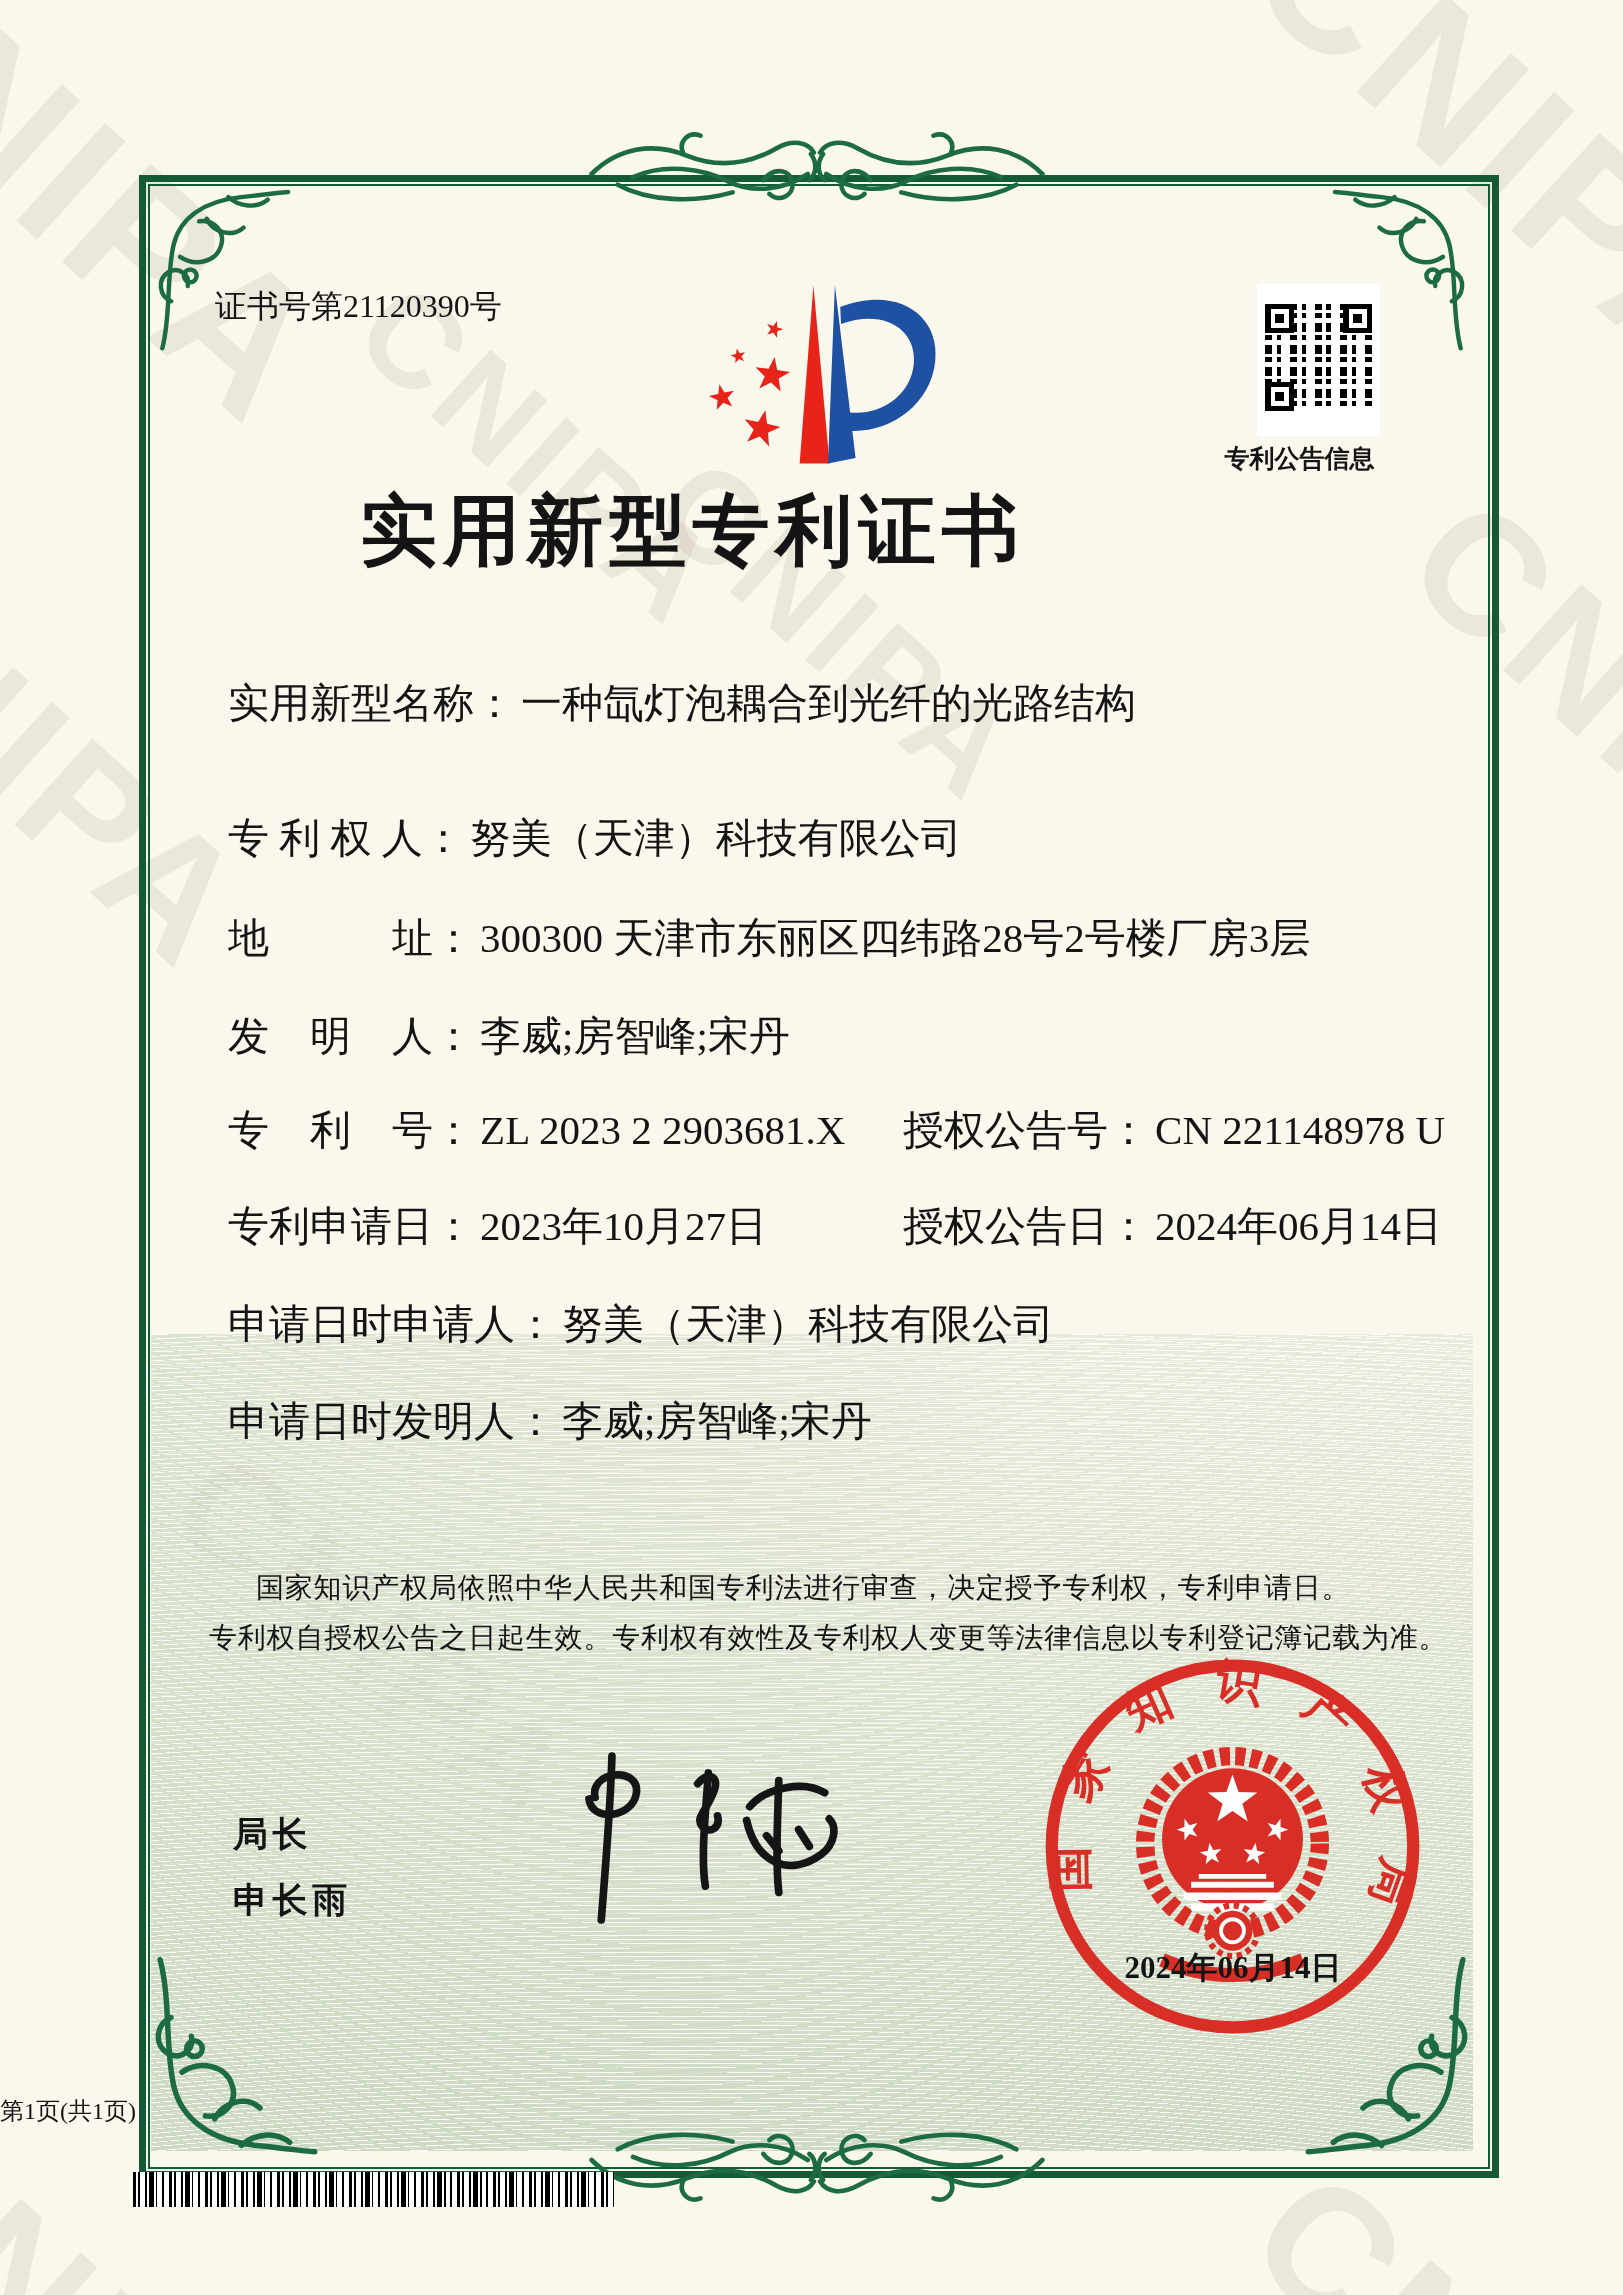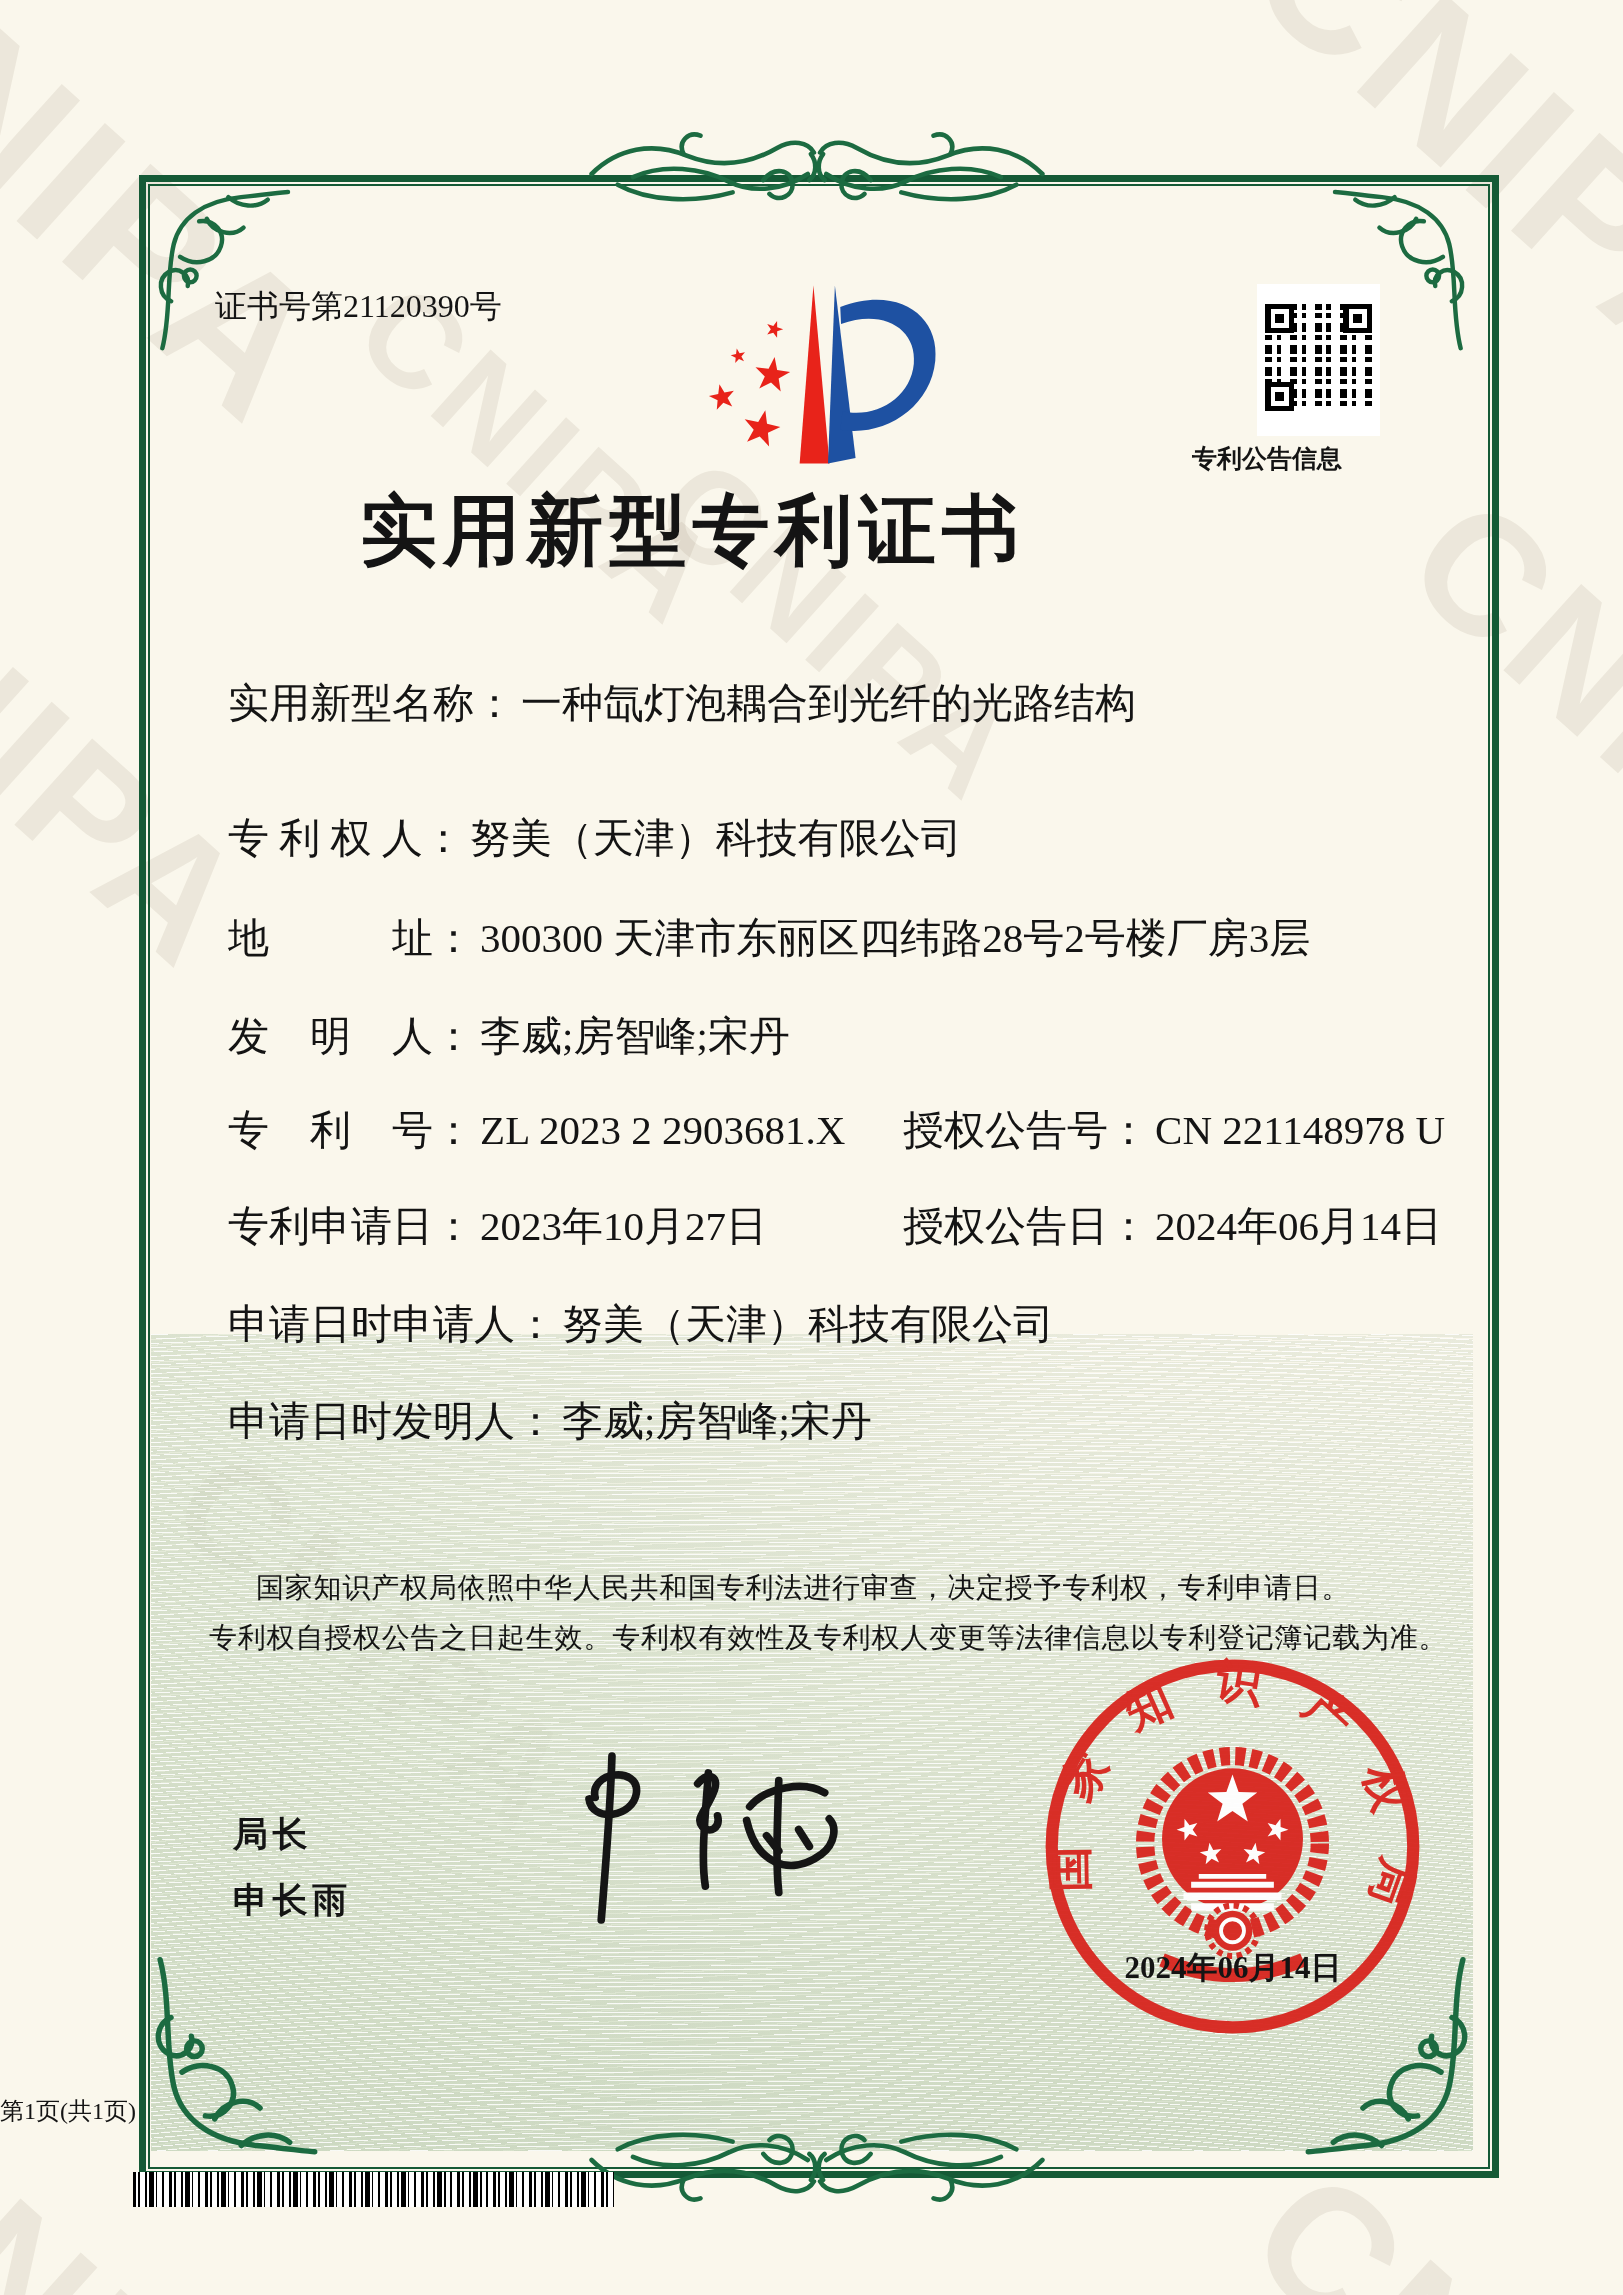--- a/index.html
+++ b/index.html
@@ -39,21 +39,21 @@
   .logo{position:absolute;left:690px;top:281px;z-index:2}
 
   .qrbox{position:absolute;left:1257px;top:284px;width:123px;height:152px;background:#fff;z-index:2}
   .qr{position:absolute;left:8.4px;top:20px;width:107px;height:107px;background:#fff;
     background-image:
       repeating-linear-gradient(0deg,#fff 0 4.6px,transparent 4.6px 10px,#fff 10px 13px,transparent 13px 22px),
       repeating-linear-gradient(90deg,#000 0 7px,transparent 7px 11.5px,#000 11.5px 16px,transparent 16px 25px)}
   .finder{position:absolute;width:29px;height:29px;background:#000}
   .finder::before{content:"";position:absolute;inset:5.4px;background:#fff}
   .finder::after{content:"";position:absolute;inset:10px;background:#000}
-  .qrcaption{position:absolute;left:1192px;top:442px;width:215px;
+  .qrcaption{position:absolute;left:1192px;top:442px;width:215px;text-align:center;
     font-size:25px;font-weight:700;z-index:2;white-space:nowrap}
 
   .row{position:absolute;left:228px;font-size:41px;z-index:2;white-space:nowrap}
   .row.rcol{left:903px}
   .val{margin-left:6.1px}
 
   .statement{position:absolute;font-size:28px;z-index:2;white-space:nowrap;letter-spacing:0.8px}
   .st1{left:256px;top:1569px}
   .st2{left:209px;top:1619px}
 

